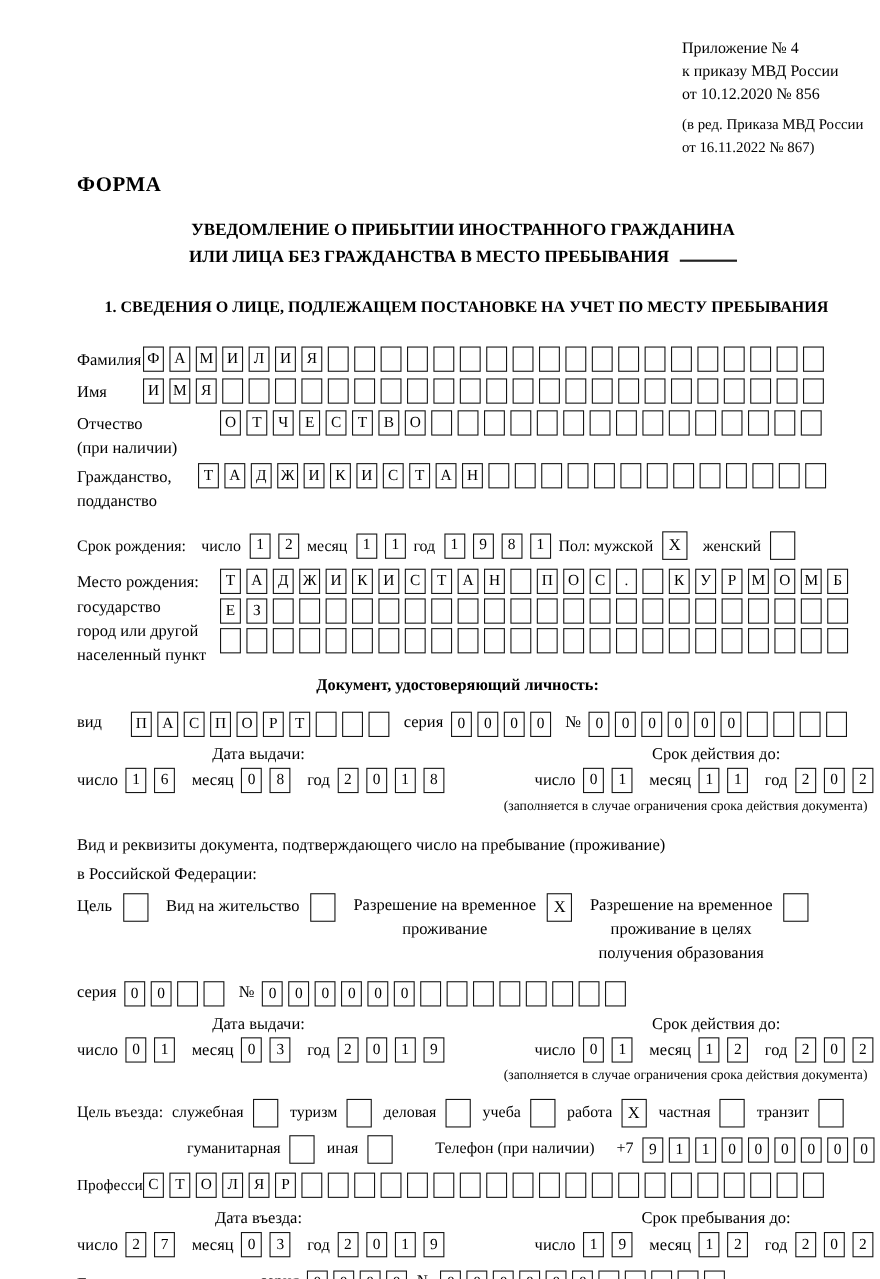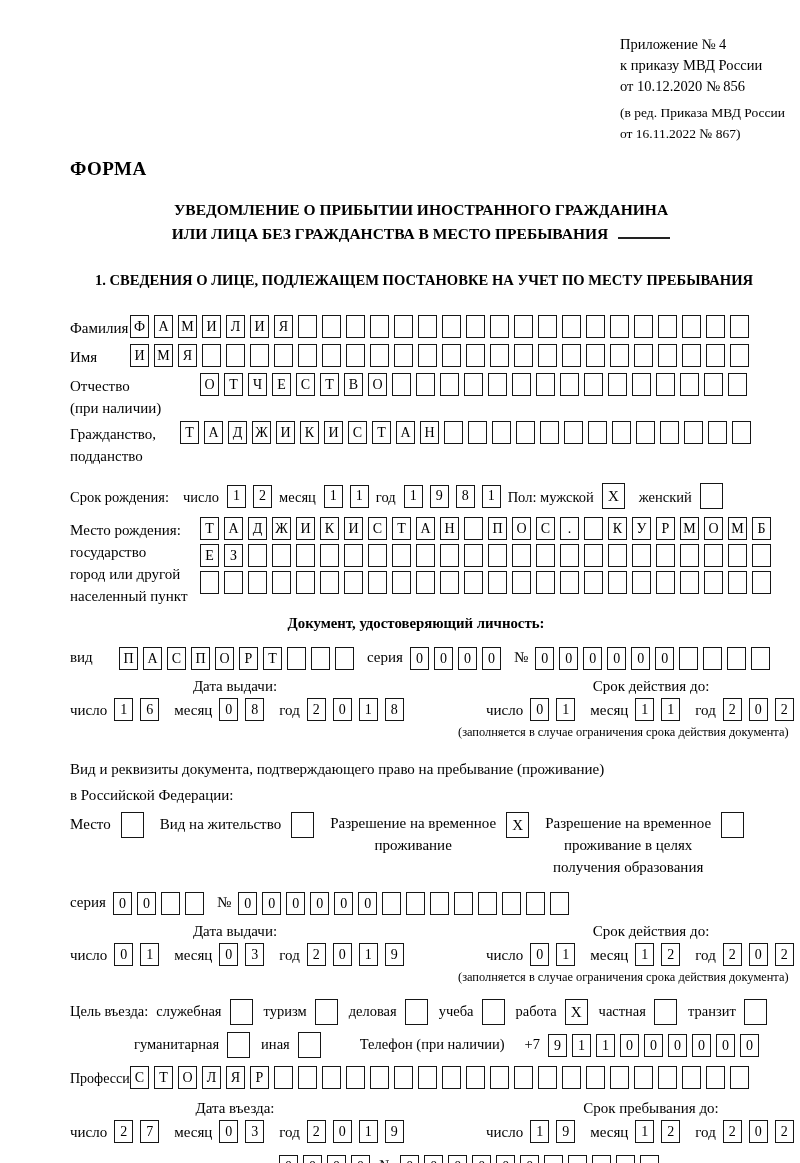--- a/index.html
+++ b/index.html
@@ -65,21 +65,21 @@
   
   .permits { margin-top:4px; align-items:flex-start; }
   .pitem { display:flex; align-items:flex-start; margin-right:16px; }
   .pitem .txt { margin-right:10px; padding-top:4px; white-space:nowrap; }
   .plab { text-align:center; margin-right:10px; line-height:22px; }
 
   
   .purpose { display:flex; align-items:flex-start; margin-top:14px; font-size:14.5px; }
   .purpose .ptxt { margin:4px 8px 0 0; white-space:nowrap; }
   .purpose .chk { margin-right:11px; }
-  .indent120 { margin-left:64px; }
+  .indent120 { margin-left:100px; }
 </style>
 </head>
 <body>
 
 <div class="page">
 
   <div class="annex">
     <div>Приложение № 4</div>
     <div>к приказу МВД России</div>
     <div>от 10.12.2020 № 856</div>
@@ -421,27 +421,27 @@
             <span class="cbox">0</span>
             <span class="cbox">2</span>
             <span class="cbox">5</span>
           </span>
       </div>
       <div class="dnote">(заполняется в случае ограничения срока действия документа)</div>
     </div>
   </div>
 
   <div class="intro">
-    <div>Вид и реквизиты документа, подтверждающего право на пребывание (проживание)</div>
+    <div>Вид и реквизиты документа, подтверждающего число на пребывание (проживание)</div>
     <div>в Российской Федерации:</div>
   </div>
 
   <div class="frow permits">
     <div class="pitem">
-      <span class="txt">Место</span>
+      <span class="txt">Цель</span>
       <span class="chk"></span>
     </div>
     <div class="pitem">
       <span class="txt">Вид на жительство</span>
       <span class="chk"></span>
     </div>
     <div class="pitem">
       <div class="plab">
         <div>Разрешение на временное</div>
         <div>проживание</div>

